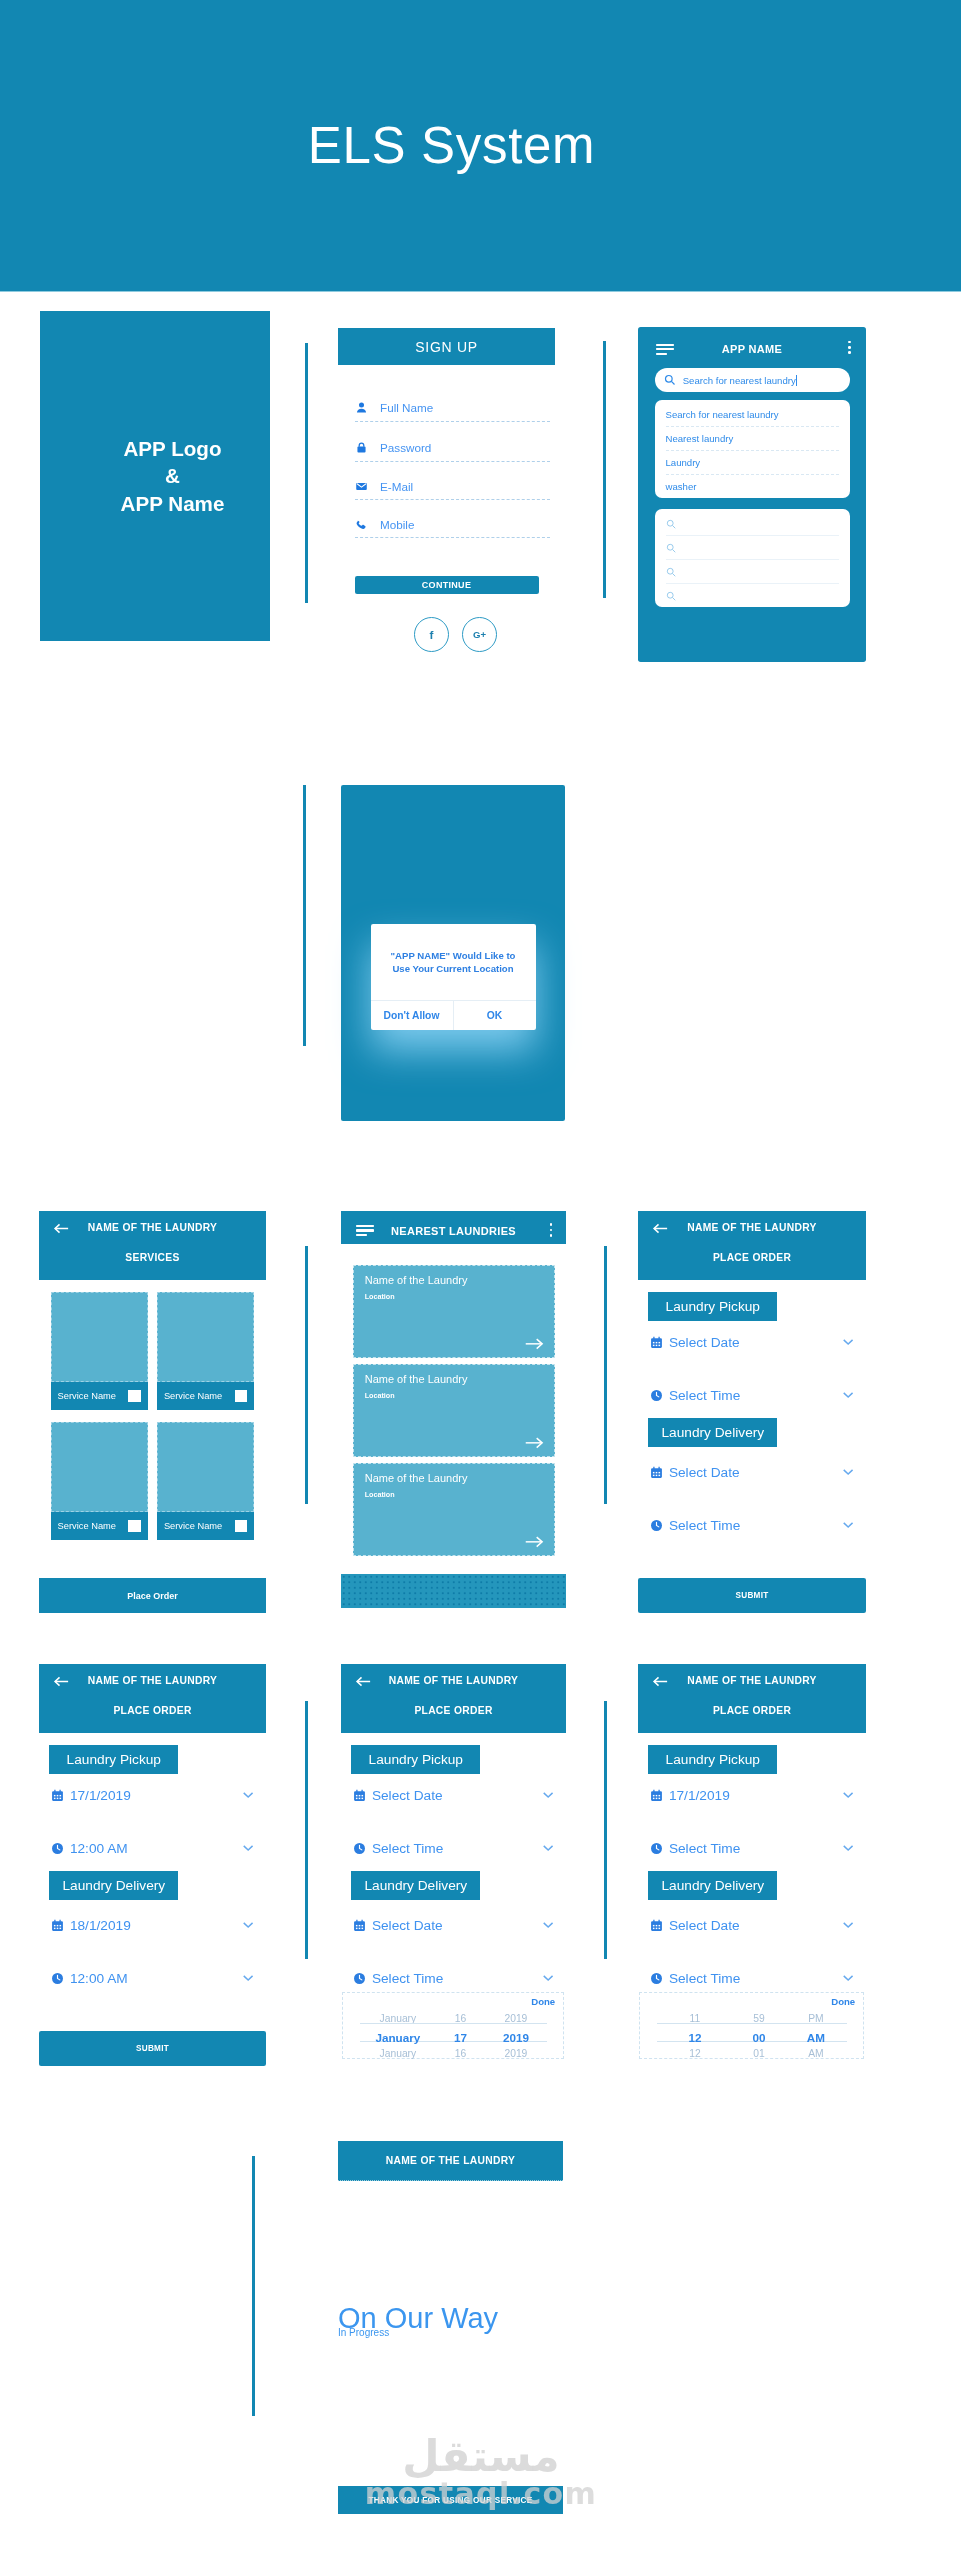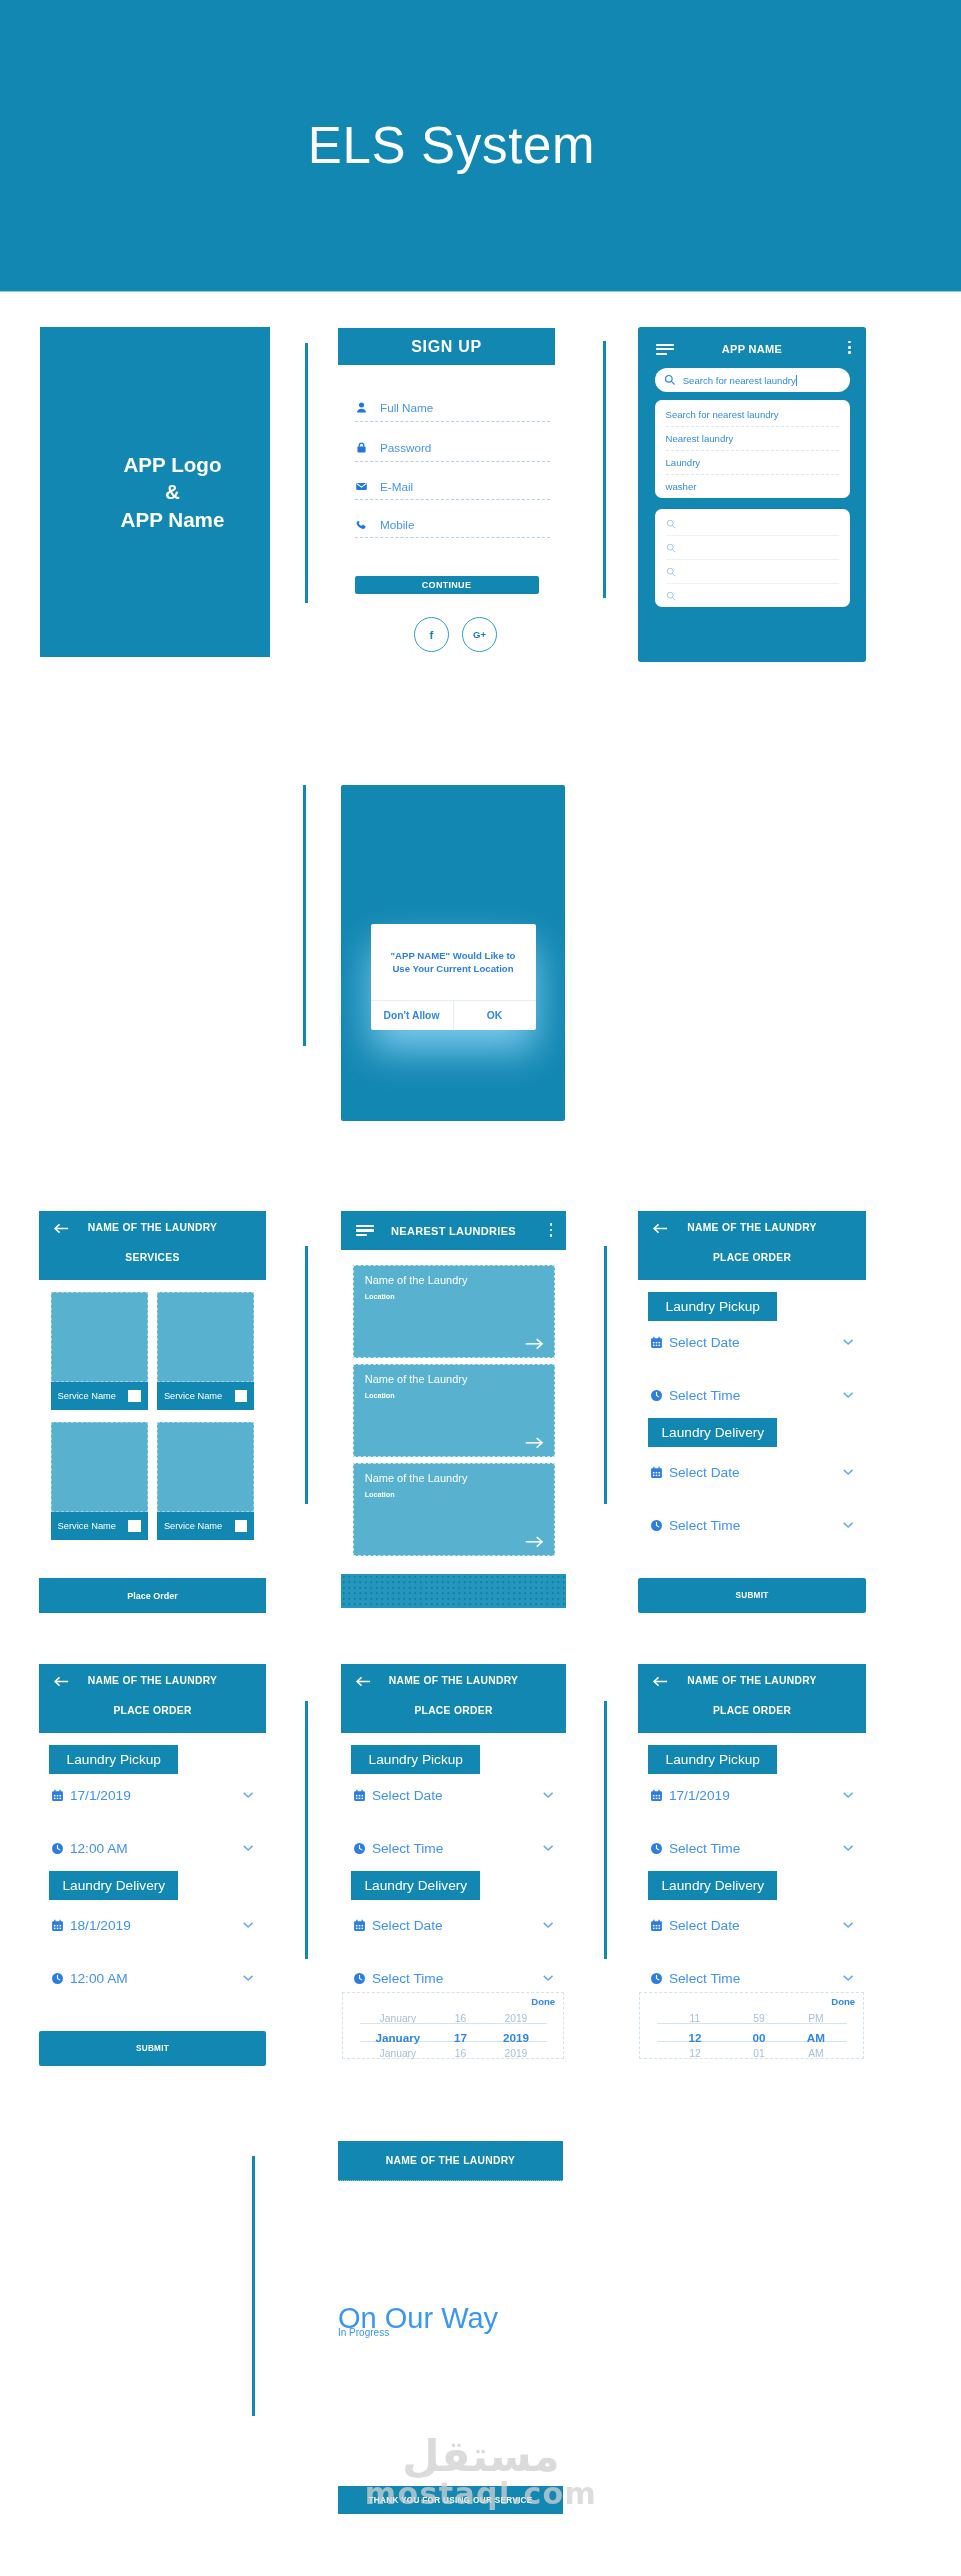--- a/index.html
+++ b/index.html
@@ -97,32 +97,32 @@
 </style>
 </head>
 <body>
 
 <div class="canvas">
 
   <div class="hero">
     <div>ELS System</div>
   </div>
 
-  <div class="screen teal-bg" style="left:40px;top:327px;width:230px;height:330px;display:flex;flex-direction:column;align-items:center;justify-content:center;padding-left:35px;">
+  <div class="screen teal-bg" style="left:40px;top:311px;width:230px;height:330px;display:flex;flex-direction:column;align-items:center;justify-content:center;padding-left:35px;">
     <div class="white" style="font-size:20.6px;font-weight:bold;line-height:27.5px;text-align:center;">
       <div>APP Logo</div>
       <div>&amp;</div>
       <div>APP Name</div>
     </div>
   </div>
 
   <div class="vline" style="left:305px;top:343px;height:260px;"></div>
 
   <div class="screen" style="left:338px;top:327px;width:217px;height:338px;">
-    <div class="hdr center" style="top:1.4px;height:37px;font-size:16px;font-weight:bold;letter-spacing:0.7px;">
+    <div class="hdr center" style="top:1.4px;height:37px;font-size:14px;font-weight:normal;letter-spacing:0.7px;">
       <span>SIGN UP</span>
     </div>
 
     <span class="field-ic" style="top:74px;">
       <svg viewBox="0 0 16 16" width="13" height="13">
           <circle cx="8" cy="4.8" r="3.1" fill="currentColor"></circle>
           <path d="M2.4 14c0-3 2.6-4.6 5.6-4.6s5.6 1.6 5.6 4.6z" fill="currentColor"></path>
         </svg>
     </span>
     <span class="field-lb" style="top:74px;">Full Name</span>
@@ -280,21 +280,21 @@
         <span class="checkbox"></span>
       </div>
     </div>
 
     <div class="cta abs" style="left:0;top:367px;width:100%;height:35px;font-size:9px;border-radius:0;">Place Order</div>
   </div>
 
   <div class="vline" style="left:305px;top:1246px;height:258px;"></div>
 
   <div class="screen" style="left:341px;top:1211px;width:225px;height:397px;">
-    <div class="hdr" style="height:39px;">
+    <div class="hdr" style="height:33px;">
       <div class="burger" style="left:15px;top:13.7px;">
           <span></span>
           <span></span>
           <span></span>
         </div>
       <span class="t1" style="top:14.4px;font-size:11px;">NEAREST LAUNDRIES</span>
       <div class="kebab" style="right:13.7px;top:12.4px;">
           <i></i>
           <i></i>
           <i></i>

